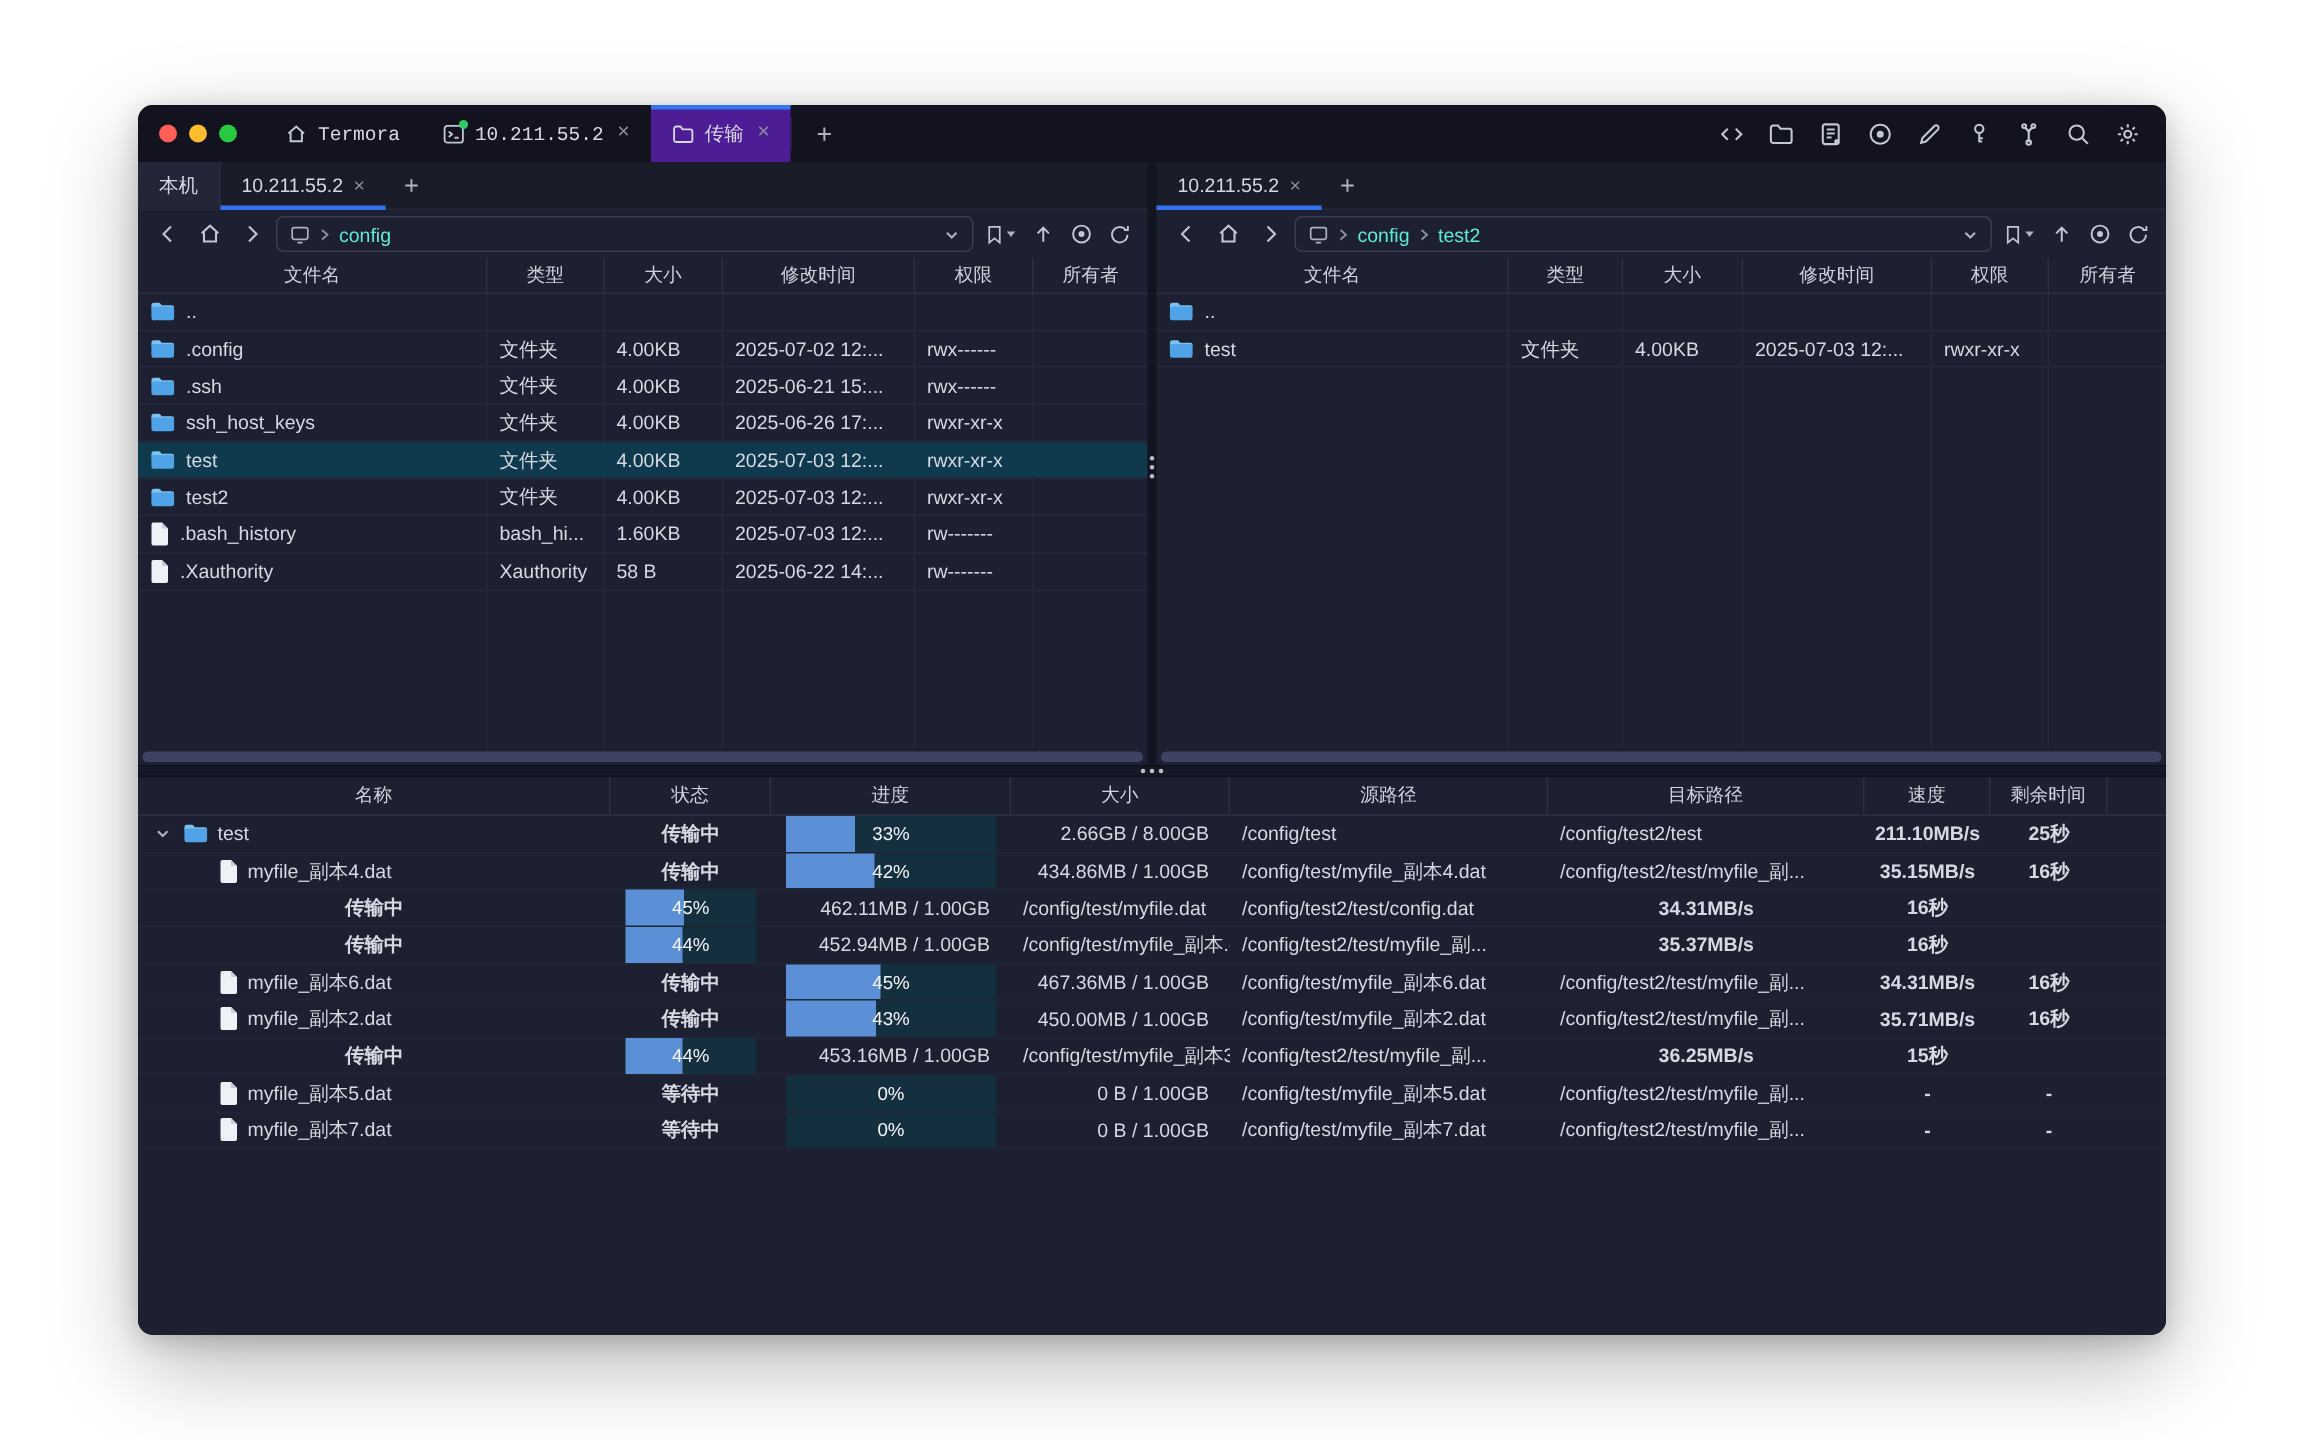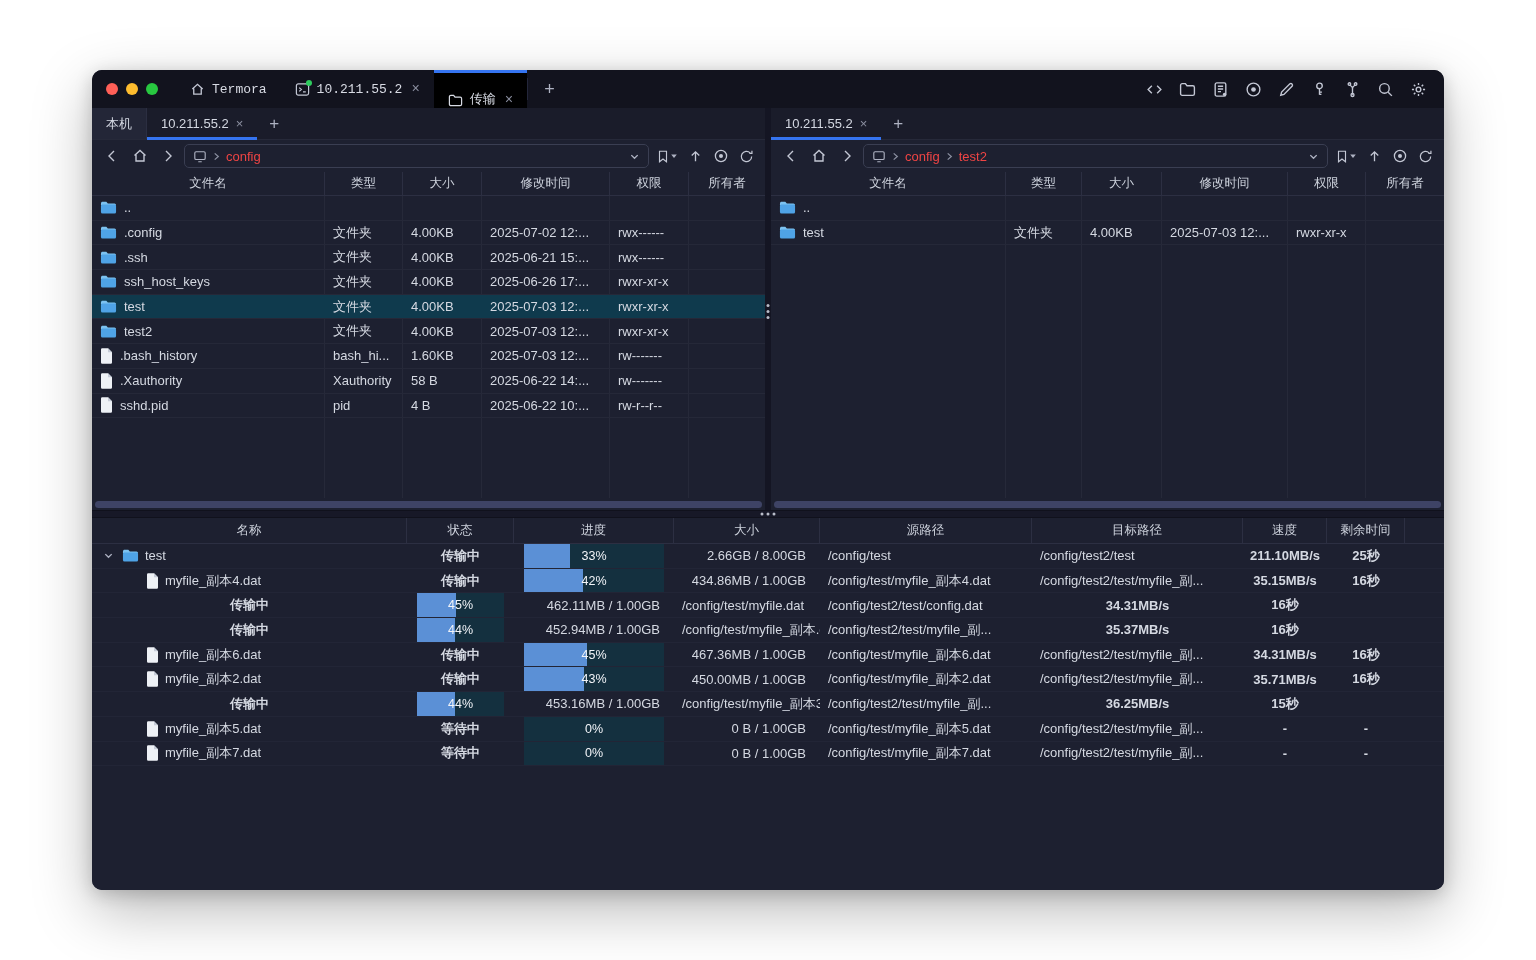--- a/index.html
+++ b/index.html
@@ -11,21 +11,21 @@
     display:flex; flex-direction:column; color:#d5d9e2; font-size:13px;
   }
   svg { display:block; }
   
   .titlebar { height:38px; background:#12131e; display:flex; align-items:stretch; flex:none; }
   .traffic { display:flex; align-items:center; gap:8px; padding:0 18px 0 14px; }
   .dot { width:12px; height:12px; border-radius:50%; }
   .dot.red{background:#ff5f57;} .dot.yellow{background:#febc2e;} .dot.green{background:#28c840;}
   .tb-tab { display:flex; align-items:center; gap:7px; padding:0 14px; color:#d8dbe4; font-size:13px; position:relative;font-family:Liberation Mono, monospace; }
   .tb-tab .close { color:#8b8fa0; font-size:14px; margin-left:2px; }
-  .tb-tab.active { background:#000000;align-items:flex-end; }
+  .tb-tab.active { background:#4c1d95; }
   .tb-tab.active::before { content:""; position:absolute; left:0; right:0; top:0; height:3px; background:#3574f0; }
   .tb-sep { width:1px; background:#23263a; margin:8px 0; }
   .tb-plus { display:flex; align-items:center; padding:0 16px; color:#aeb2c2; font-size:18px; }
   .tb-actions { margin-left:auto; display:flex; align-items:center; gap:9px; padding-right:14px; }
   .tb-actions .abtn { width:24px; height:24px; display:flex; align-items:center; justify-content:center; border-radius:5px; color:#c3c7d4; }
   .term-ic { position:relative; }
   .term-ic .gdot { position:absolute; right:-2px; top:-2px; width:6px; height:6px; border-radius:50%; background:#2ecc5e; }
   
   .main { flex:1; display:flex; flex-direction:column; }
   .panes { height:402px; display:flex; flex:none; }
@@ -35,21 +35,21 @@
   .vsplit .grip i { width:3px; height:3px; border-radius:50%; background:#b9bdc9; display:block; }
   .pane-tabs { height:32px; background:#1a1c2a; display:flex; align-items:stretch; border-bottom:1px solid #262939; flex:none; }
   .ptab { display:flex; align-items:center; gap:7px; padding:0 14px; position:relative; color:#d4d8e2; }
   .ptab .close{ color:#8b8fa0; font-size:13px; }
   .ptab.first { background:#232637; border-right:1px solid #2b2e41; }
   .ptab.active::after { content:""; position:absolute; left:0; right:0; bottom:-1px; height:3px; background:#3574f0; }
   .ptab-plus { display:flex; align-items:center; padding:0 12px; color:#aeb2c2; font-size:17px; }
   .pane-toolbar { height:32px; display:flex; align-items:center; gap:4px; padding:0 8px; flex:none; }
   .nav-btn { width:24px; height:24px; display:flex; align-items:center; justify-content:center; color:#c3c7d4; border-radius:5px; }
   .pathbar { flex:1; height:24px; border:1px solid #3a3e52; border-radius:5px; display:flex; align-items:center; gap:5px; padding:0 8px; background:#1d2030; min-width:0; }
-  .pathbar .crumbs { display:flex; align-items:center; gap:5px; flex:1; min-width:0; color:#ef4444; }
+  .pathbar .crumbs { display:flex; align-items:center; gap:5px; flex:1; min-width:0; color:#5eead4; }
   .pathbar .caret { color:#9ea3b4; }
   .tool-btn { display:flex; align-items:center; justify-content:center; height:24px; padding:0 3px; color:#c3c7d4; border-radius:5px; }
   
   .ftable { flex:1; position:relative; overflow:hidden; }
   .fhead { height:24px; display:grid; border-bottom:1px solid #2c2f42; color:#ced3dd; font-size:12.5px; }
   .fhead .hc { display:flex; align-items:center; justify-content:center; border-right:1px solid #2c2f42; overflow:hidden; white-space:nowrap; }
   .fhead .hc:last-child { border-right:none; }
   .collines { position:absolute; top:24px; bottom:0; left:0; right:0; pointer-events:none; }
   .collines i { position:absolute; top:0; bottom:0; width:1px; background:#262939; }
   .frow { height:24.7px; display:grid; align-items:center; border-bottom:1px solid #252838; position:relative; }
@@ -391,36 +391,20 @@
                   </svg>
                 </span>
                 <span>.Xauthority</span>
               </div>
               <div class="fc">Xauthority</div>
               <div class="fc">58 B</div>
               <div class="fc">2025-06-22 14:...</div>
               <div class="fc">rw-------</div>
               <div class="fc"></div>
             </div>
-            <div class="frow" style="grid-template-columns: 233px 78px 79px 128px 79px 1fr;">
-              <div class="fc">
-                <span>
-                  <svg width="13" height="16" viewBox="0 0 13 16">
-                    <path d="M1 1.5A1.2 1.2 0 0 1 2.2.3H8l4 4v10.2a1.2 1.2 0 0 1-1.2 1.2H2.2A1.2 1.2 0 0 1 1 14.5z" fill="#eef1f6"></path>
-                    <path d="M8 .3l4 4H8z" fill="#c6ccd8"></path>
-                  </svg>
-                </span>
-                <span>sshd.pid</span>
-              </div>
-              <div class="fc">pid</div>
-              <div class="fc">4 B</div>
-              <div class="fc">2025-06-22 10:...</div>
-              <div class="fc">rw-r--r--</div>
-              <div class="fc"></div>
-            </div>
           </div>
           <div class="hscroll">
             <div class="hthumb"></div>
           </div>
         </div>
       <div class="vsplit">
           <span class="grip">
             <i></i>
             <i></i>
             <i></i>

